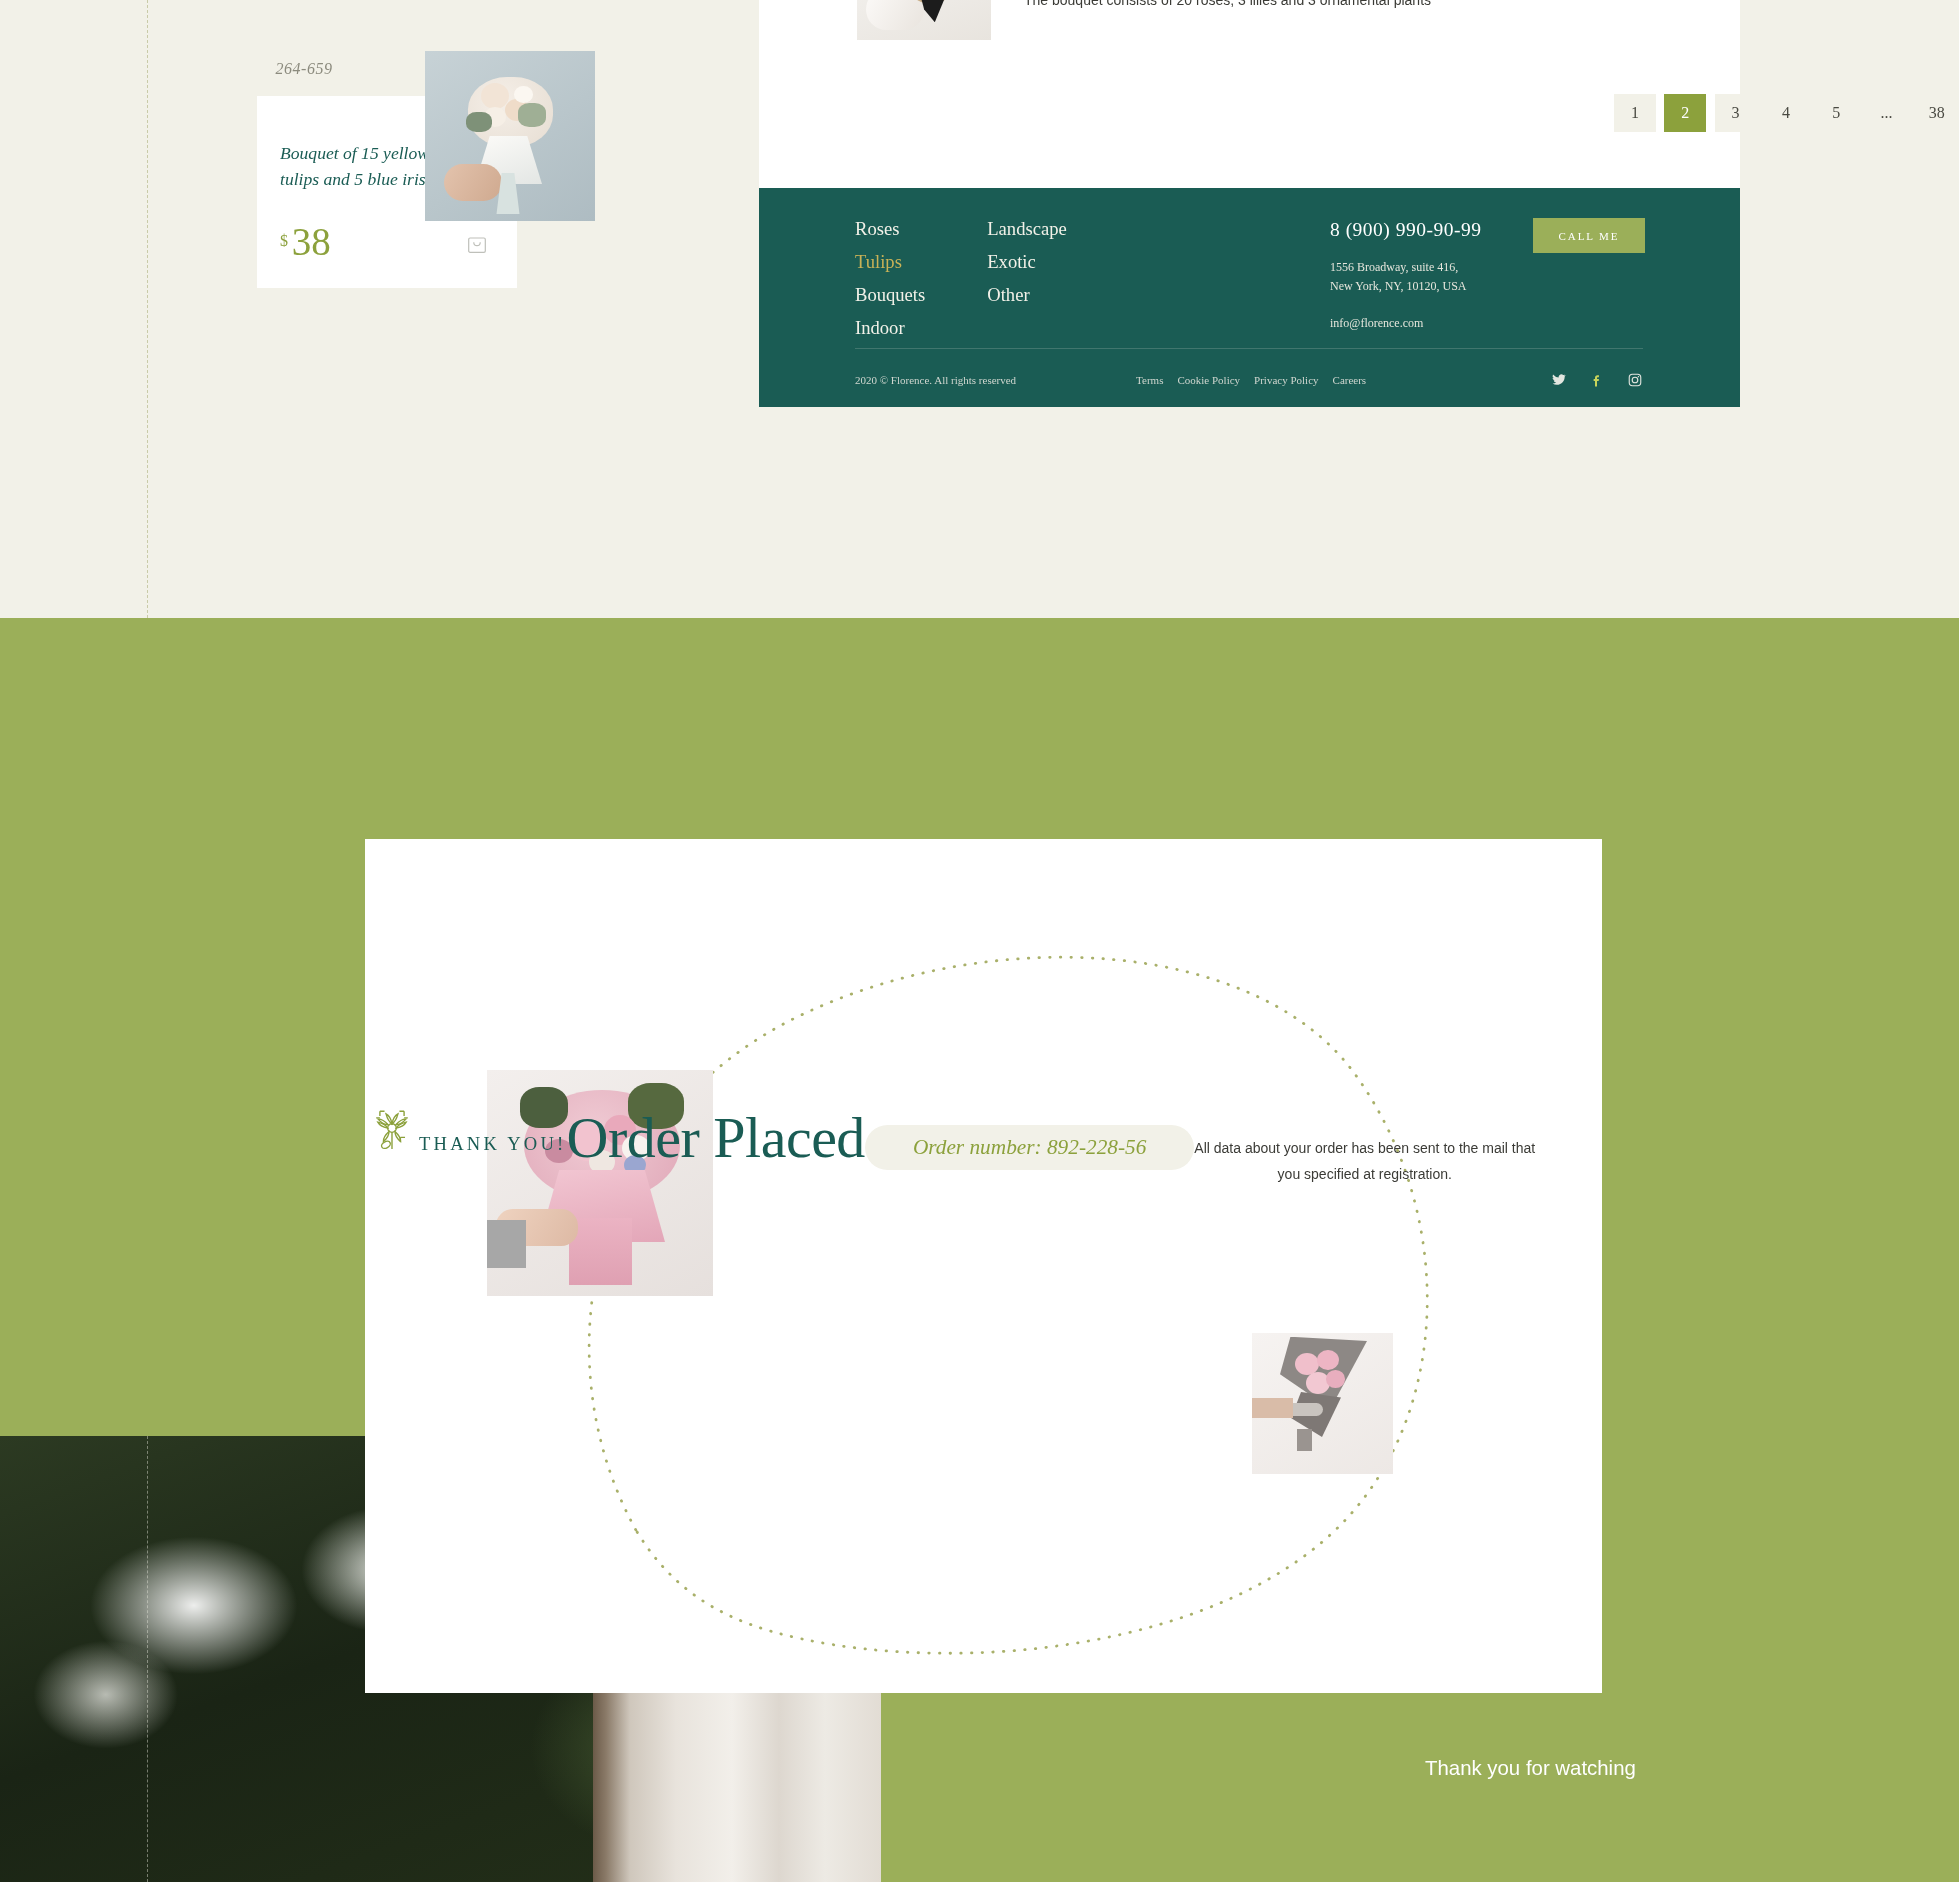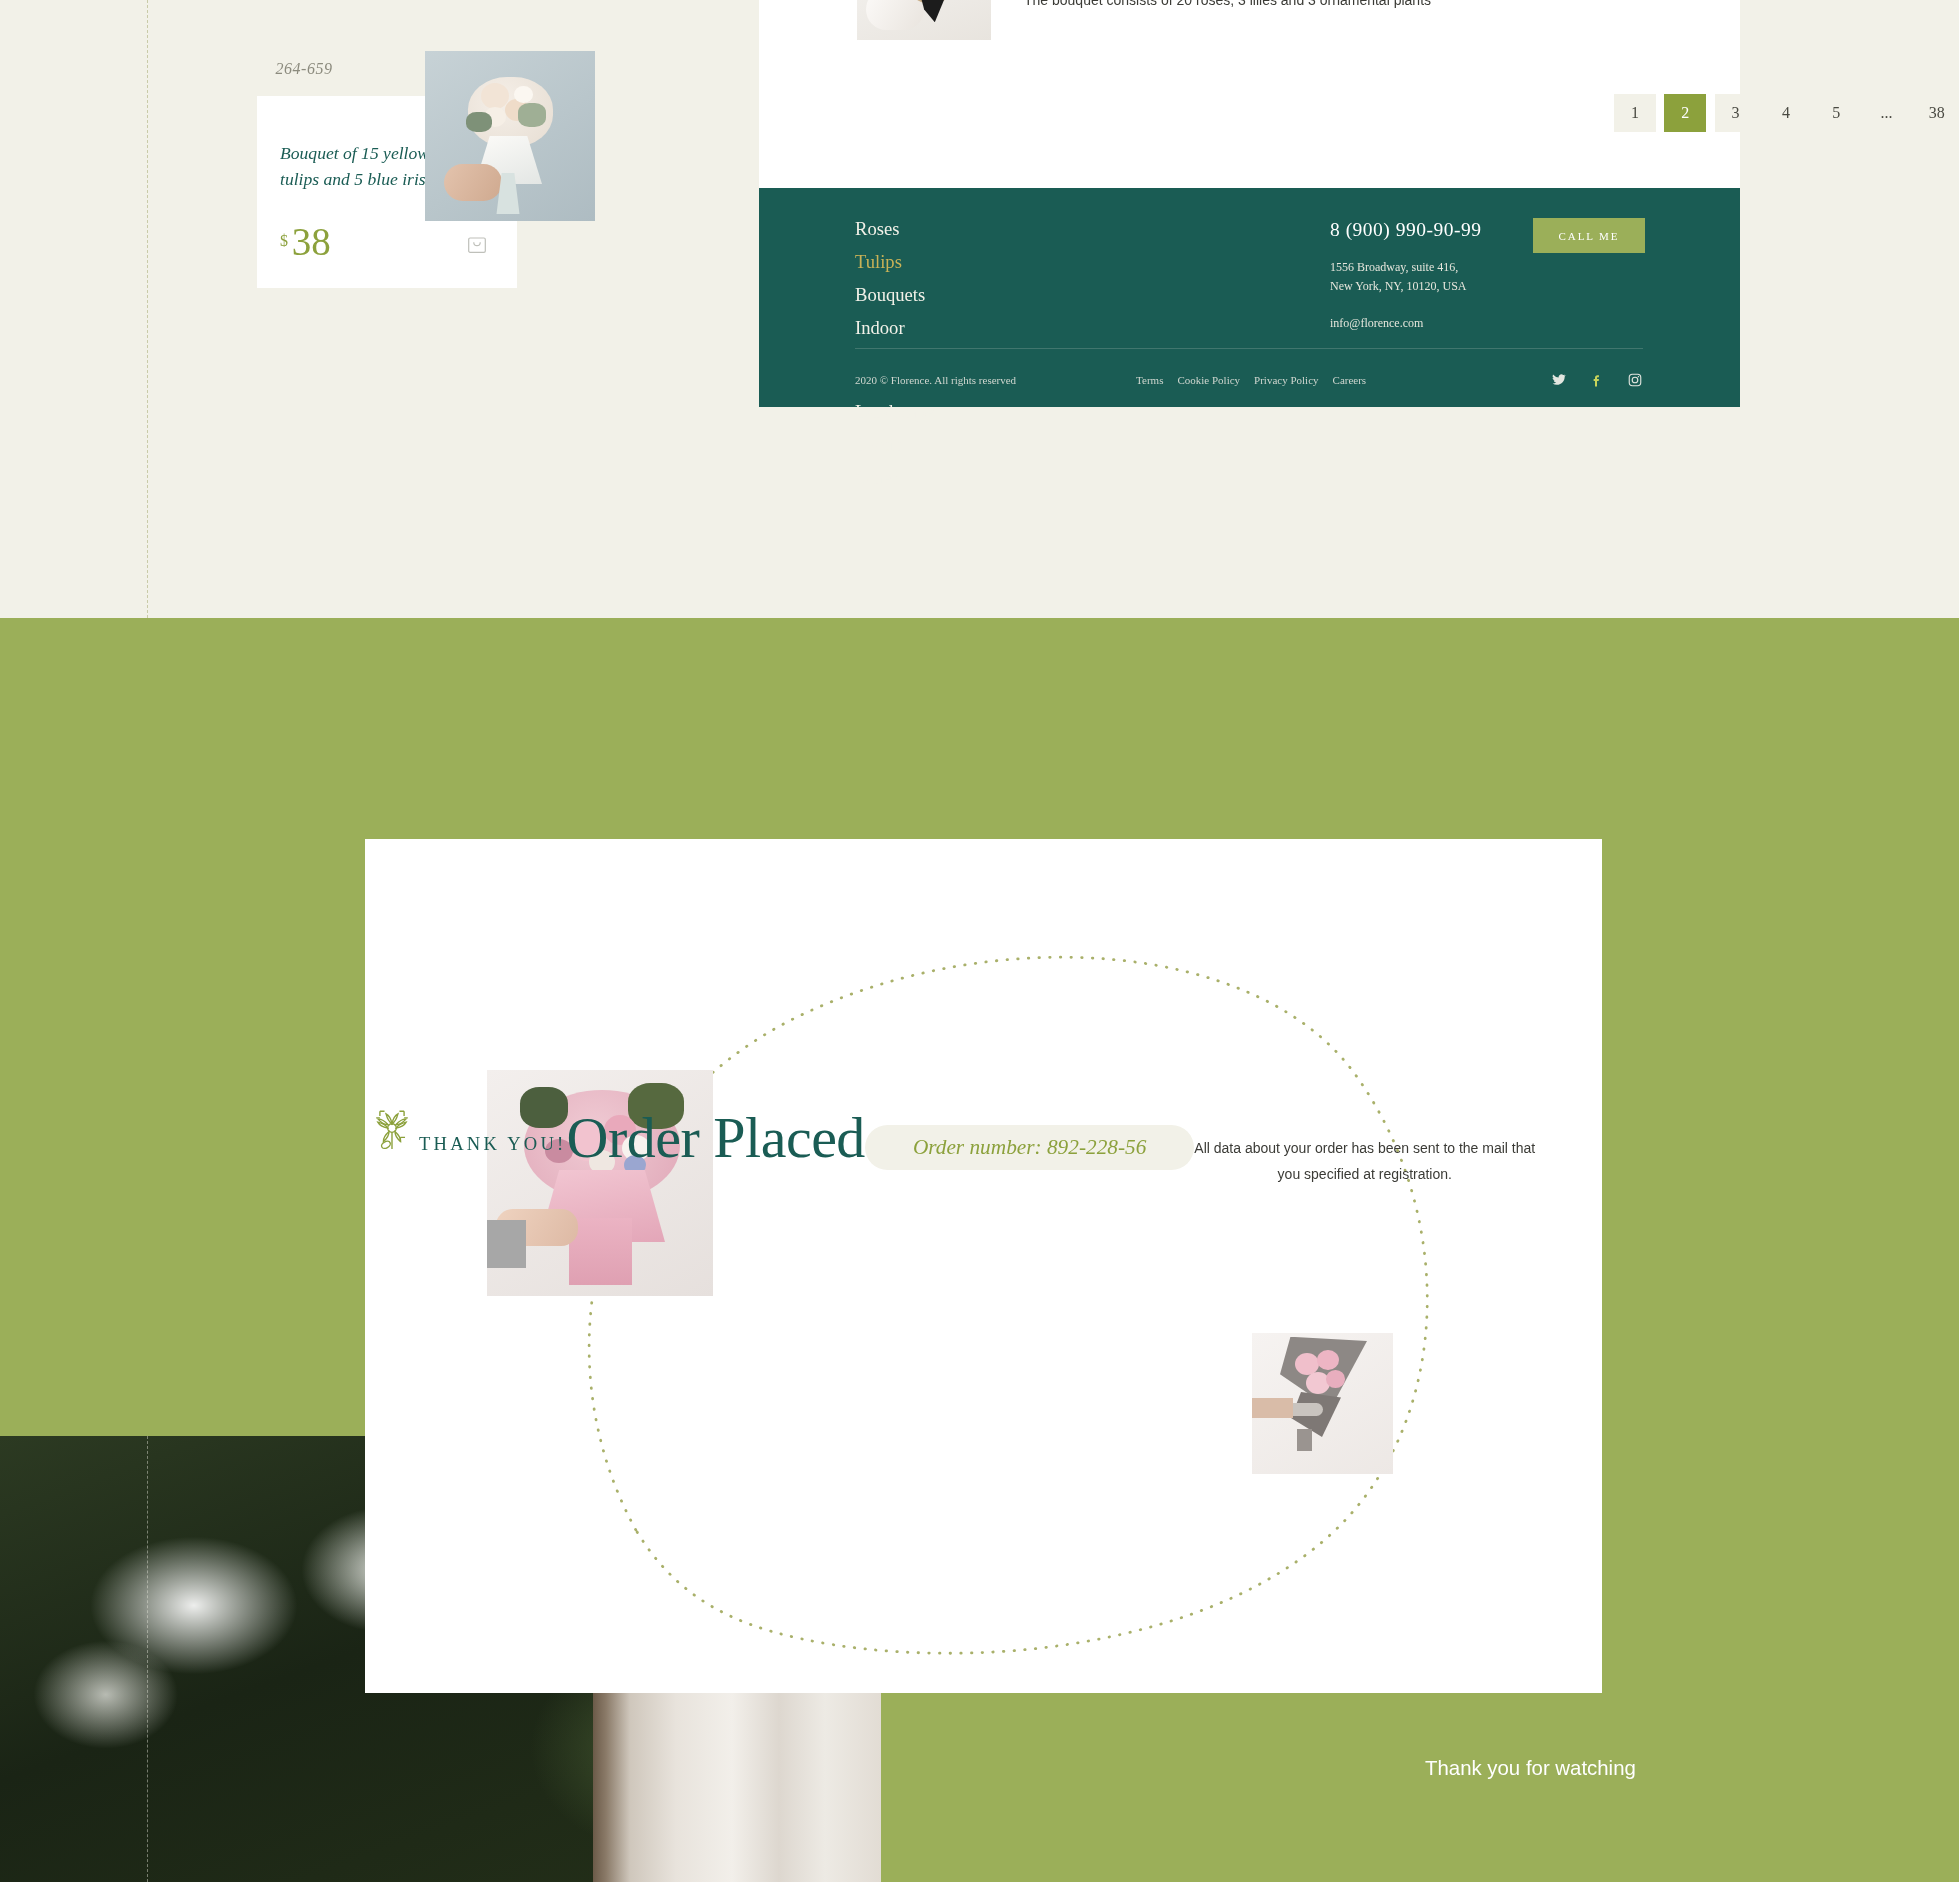--- a/index.html
+++ b/index.html
@@ -71,21 +71,21 @@
     display:flex; align-items:center; justify-content:center;
     font-size:16px; color:#4A4A42; cursor:pointer;
   }
   .pg.active { background:#8CA13C; color:#fff; }
 
   
   .footer {
     position:absolute; left:759px; top:188px;
     width:981px; height:219px; background:#1A5C54;
   }
-  .f-cols { position:absolute; left:96px; top:30px; display:flex; gap:62px;flex-direction:column; }
+  .f-cols { position:absolute; left:96px; top:30px; display:flex; gap:62px; }
   .f-col { display:flex; flex-direction:column; gap:11px; }
   .f-link { font-size:18.6px; color:#F2F1E8; cursor:pointer; }
   .f-link.gold { color:#C9B257; }
   .f-contact { position:absolute; left:571px; top:31px; }
   .f-phone { font-size:19.5px; color:#fff; letter-spacing:0.5px; }
   .f-addr { margin-top:16.7px; font-size:12px; line-height:1.6; color:#E6E6DC; }
   .f-mail { margin-top:20.4px; font-size:12px; color:#E6E6DC; cursor:pointer; }
   .call-btn {
     position:absolute; left:774px; top:30px;
     width:112px; height:35px; background:#9BAF59;

